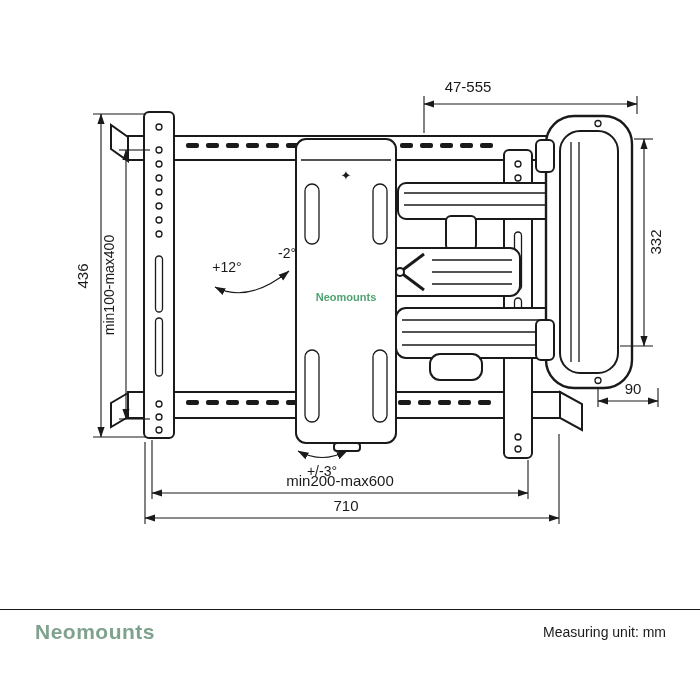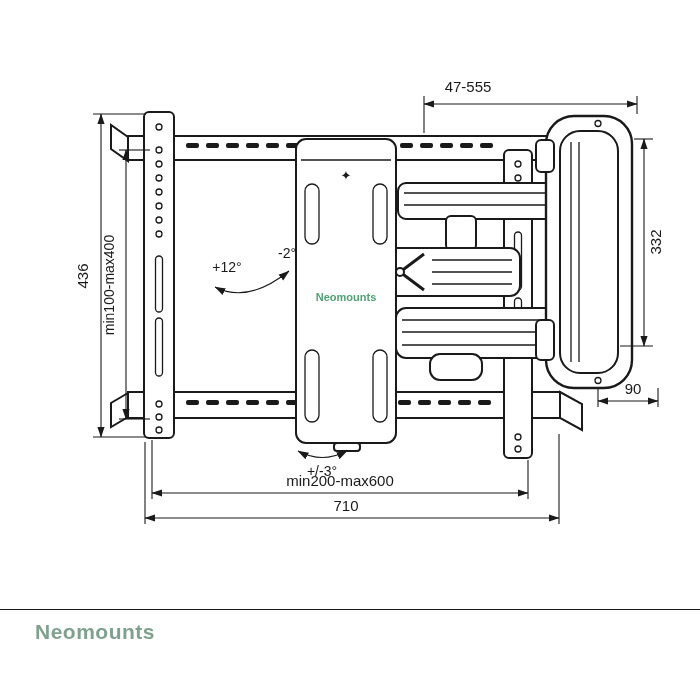--- a/index.html
+++ b/index.html
@@ -203,14 +203,15 @@
     <g>
       <line class="dim" x1="145" y1="442" x2="145" y2="524"></line>
       <line class="dim" x1="559" y1="434" x2="559" y2="524"></line>
       <line class="dim" x1="145" y1="518" x2="559" y2="518" marker-start="url(#arrow)" marker-end="url(#arrow)"></line>
       <text class="dt" x="346" y="511" text-anchor="middle">710</text>
     </g>
   </svg>
 
   <div class="footer-rule"></div>
   <div class="footer-brand">Neomounts</div>
+  <div class="footer-unit">Measuring unit: mm</div>
 
 </div>
 
 </body></html>

